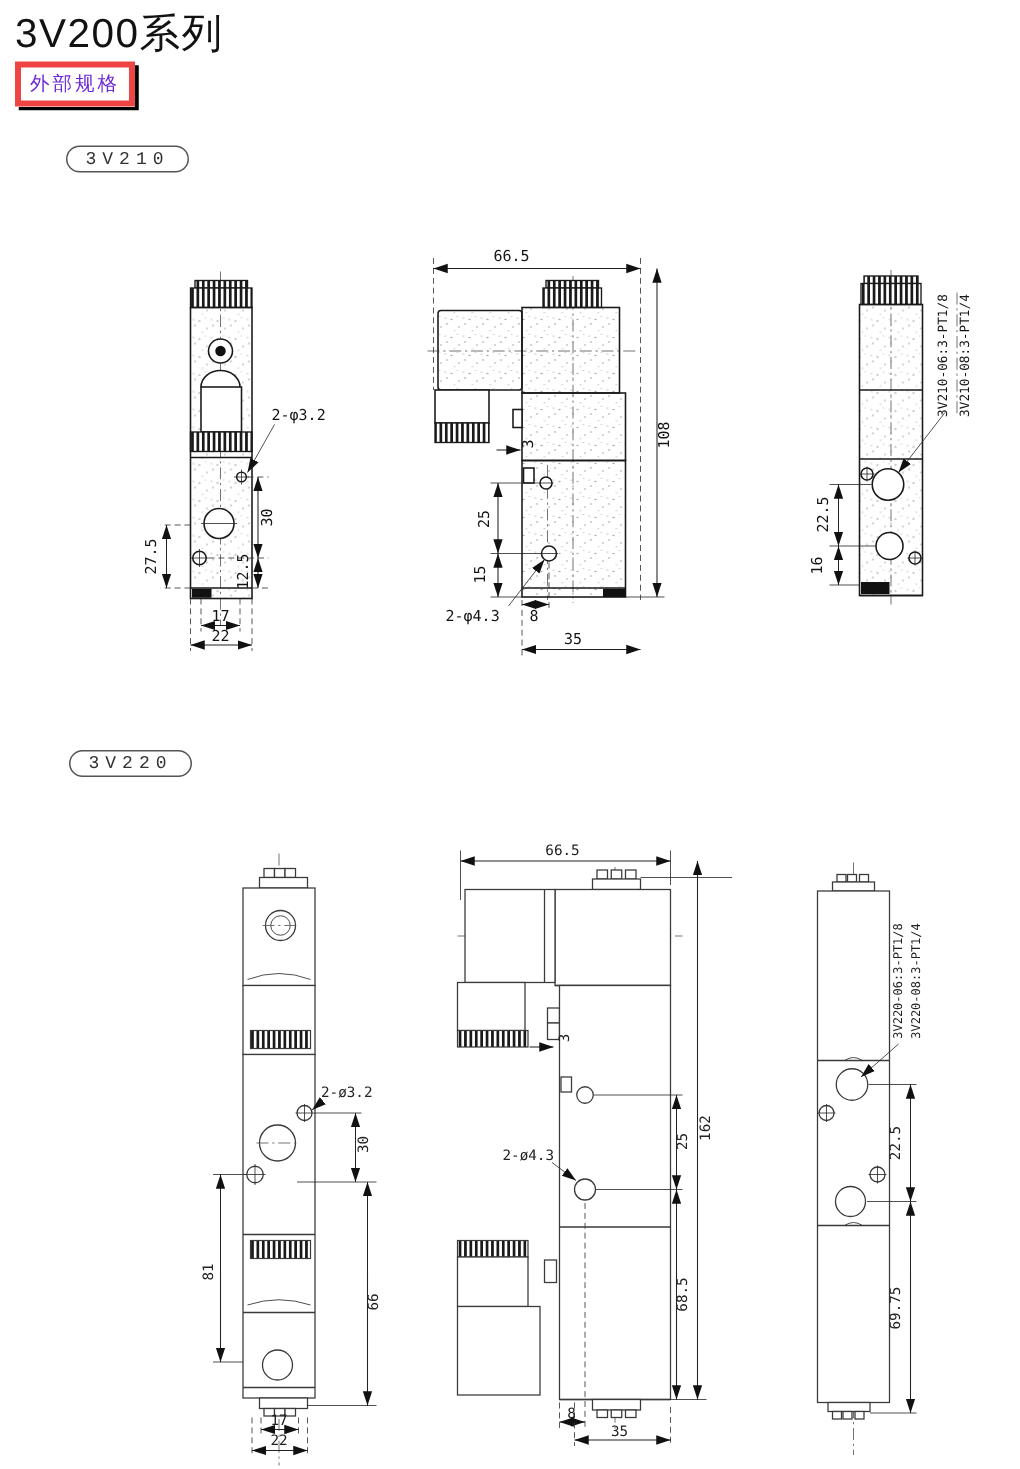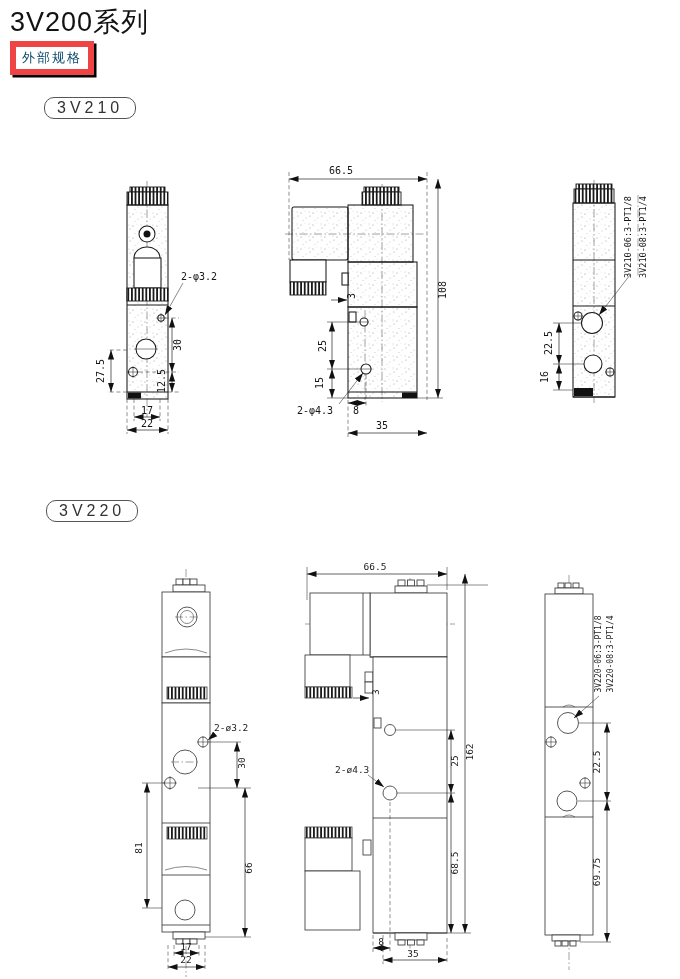--- a/index.html
+++ b/index.html
@@ -1,23 +1,23 @@
 <!DOCTYPE html>
 <html><head>
 <meta charset="utf-8">
 <style>
   html,body{margin:0;padding:0;background:#fff;}
   .page{position:relative;width:680px;height:979px;background:#fff;overflow:hidden;
         font-family:"Liberation Sans",sans-serif;color:#111;}
   .title{position:absolute;left:10px;top:4px;margin:0;font-size:27px;font-weight:500;
          letter-spacing:1px;color:#121212;}
   .section-label{position:absolute;left:10px;top:41px;font-size:13px;letter-spacing:2px;
-         padding:2px 6px;border:6px solid #ef4444;box-shadow:2.5px 2.5px 0 #000;color:#0c4a6e;}
+         padding:2px 6px;border:4px solid #ef4444;box-shadow:2.5px 2.5px 0 #000;color:#6d28d9;}
   .badge{position:absolute;border:1.2px solid #555;border-radius:10px;padding:1px 12px;
-         font-family:Liberation Sans, sans-serif;font-size:16px;letter-spacing:4px;color:#333;}
+         font-family:Liberation Mono, monospace;font-size:12px;letter-spacing:4px;color:#333;}
   .badge-210{left:44px;top:97px;}
   .badge-220{left:46px;top:500px;}
   svg.dwg{position:absolute;overflow:visible;}
   
   .s1{stroke:#1a1a1a;stroke-width:1.05;fill:none;}
   .f1{stroke:#1a1a1a;stroke-width:1.05;fill:#fff;}
   .fs{stroke:#1a1a1a;stroke-width:1.05;fill:url(#stip);}
   .fr{stroke:#1a1a1a;stroke-width:0.9;fill:url(#ribs);}
   
   .s2{stroke:#3a3a3a;stroke-width:0.85;fill:none;}

